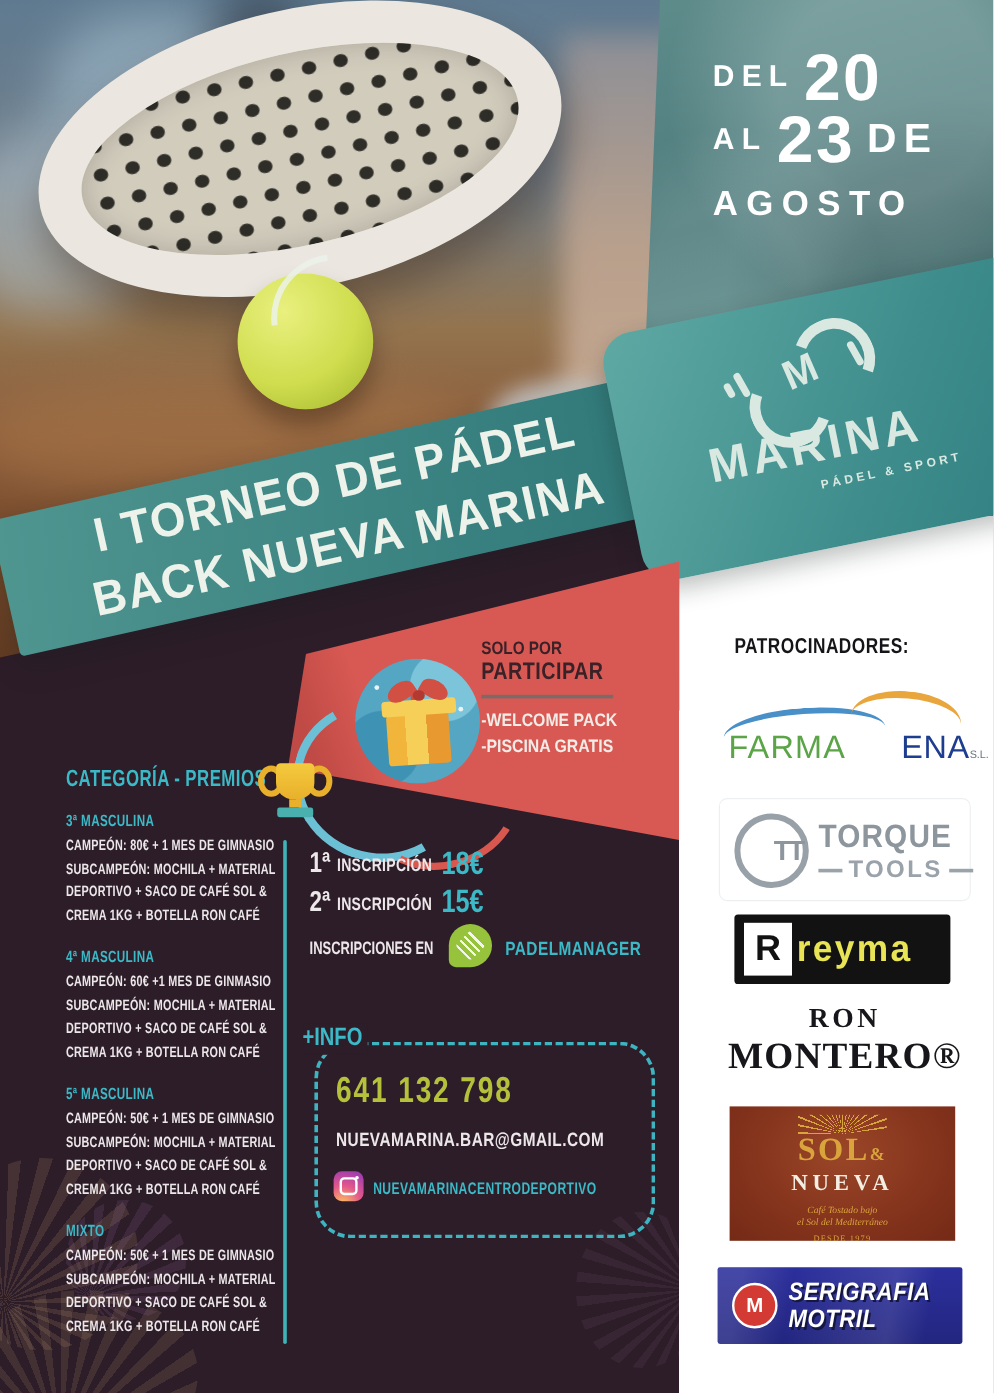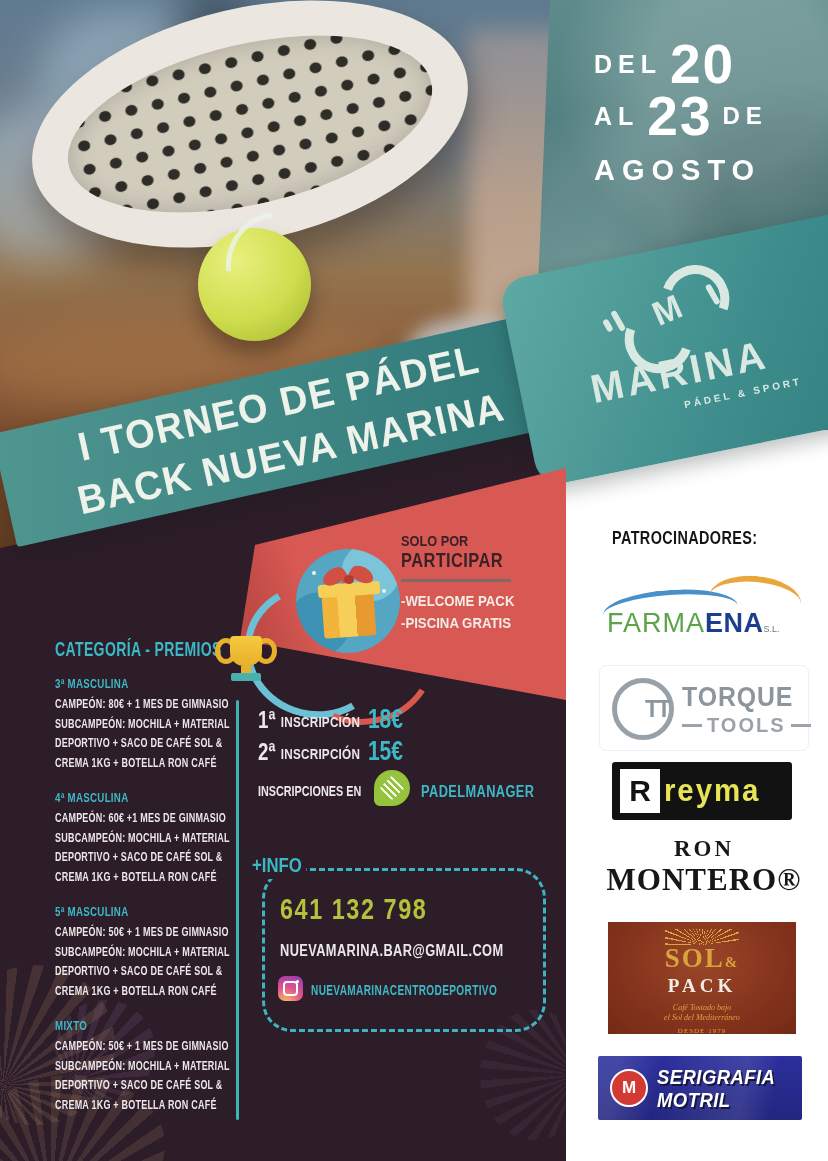--- a/index.html
+++ b/index.html
@@ -36,21 +36,21 @@
              clip-path:polygon(18px 0,100% 0,100% 100%,0 100%);
              background:linear-gradient(165deg,#5e8c8b 0%,#4d7a7b 40%,#61918e 72%,#527f7f 100%);}
   .tealblock::before{content:"";position:absolute;inset:0;
       background:radial-gradient(circle at 70% 18%,rgba(255,255,255,.20) 0 22%,rgba(0,0,0,0) 45%),
                  radial-gradient(circle at 25% 55%,rgba(255,255,255,.12) 0 20%,rgba(0,0,0,0) 40%),
                  radial-gradient(circle at 85% 60%,rgba(20,40,45,.25) 0 25%,rgba(0,0,0,0) 50%);}
   .date{position:absolute;left:62px;top:38px;color:#ffffff;font-weight:bold;}
   .drow{display:flex;align-items:center;}
   .dsm{font-size:25px;letter-spacing:6px;margin-right:8px;text-align:center;}
   .dbig{font-size:55px;letter-spacing:2px;line-height:52px;}
-  .dsm2{font-size:24px;letter-spacing:6px;margin-left:10px;}
+  .dsm2{font-size:34px;letter-spacing:6px;margin-left:10px;}
   .dago{font-size:29px;letter-spacing:7px;margin-top:12px;}
 
   
   .dark-panel{position:absolute;left:0;top:0;width:566px;height:1161px;background:#2d1d29;
               clip-path:polygon(0 548px,566px 424px,566px 1161px,0 1161px);}
   .shell{position:absolute;border-radius:50%;}
   .sh1{left:-45px;top:965px;width:160px;height:160px;opacity:.5;
        background:repeating-conic-gradient(from 110deg at 30% 75%,rgba(186,148,108,.35) 0 5deg,rgba(0,0,0,0) 5deg 12deg);}
   .sh2{left:-25px;top:1075px;width:190px;height:140px;opacity:.5;
        background:repeating-conic-gradient(from 140deg at 40% 90%,rgba(186,148,108,.32) 0 5deg,rgba(0,0,0,0) 5deg 11deg);}
@@ -170,21 +170,21 @@
 
   
   .sp-h{position:absolute;left:612px;top:528px;font-size:18px;font-weight:bold;color:#151418;
         letter-spacing:.5px;transform:scaleX(.8);transform-origin:left;white-space:nowrap;}
   .farmaena{position:absolute;left:603px;top:578px;width:205px;height:70px;}
   .fa-arc{position:absolute;border-radius:50%;}
   .fa-blue{left:0;top:12px;width:135px;height:36px;border-top:5px solid #4a90c8;transform:rotate(-4deg);}
   .fa-orange{left:106px;top:-2px;width:92px;height:42px;border-top:6px solid #e8a63c;transform:rotate(5deg);}
   .fa-text{position:absolute;left:4px;top:30px;white-space:nowrap;}
   .fa-1{font-size:27px;color:#5ba447;letter-spacing:1px;}
-  .fa-2{font-size:27px;font-weight:bold;color:#1d3d8f;letter-spacing:.5px;}
+  .fa-2{font-size:27px;font-weight:normal;color:#1d3d8f;letter-spacing:.5px;margin-left:46px;}
   .fa-3{font-size:9px;color:#6b7680;}
   .torque{position:absolute;left:600px;top:666px;width:208px;height:84px;background:#fff;
           box-shadow:0 0 0 1px #edf0f2;border-radius:6px;}
   .tq-ring{position:absolute;left:12px;top:12px;width:52px;height:52px;border:5px solid #98a0a8;border-radius:50%;
            display:flex;align-items:center;justify-content:flex-end;}
   .tq-tt{font-size:23px;font-weight:bold;color:#8d959d;letter-spacing:-2px;}
   .tq-t1{position:absolute;left:82px;top:16px;font-size:27px;font-weight:bold;color:#8d959d;
          letter-spacing:1px;transform:scaleX(.92);transform-origin:left;}
   .tq-row{position:absolute;left:82px;top:48px;display:flex;align-items:center;}
   .tq-dash{width:20px;height:3px;background:#9aa2aa;}
@@ -391,21 +391,21 @@
   </div>
 
   <div class="ronmontero">
     <div class="rm1">RON</div>
     <div class="rm2">MONTERO®</div>
   </div>
 
   <div class="solcrema">
     <div class="sc-rays"></div>
     <div class="sc-sol"><span>SOL</span><span class="sc-amp">&amp;</span></div>
-    <div class="sc-crema">PACK</div>
+    <div class="sc-crema">NUEVA</div>
     <div class="sc-tag">
       <div>Café Tostado bajo</div>
       <div>el Sol del Mediterráneo</div>
     </div>
     <div class="sc-tag3">DESDE 1979</div>
   </div>
 
   <div class="serigrafia">
     <div class="sg-badge">M</div>
     <div class="sg-text">

